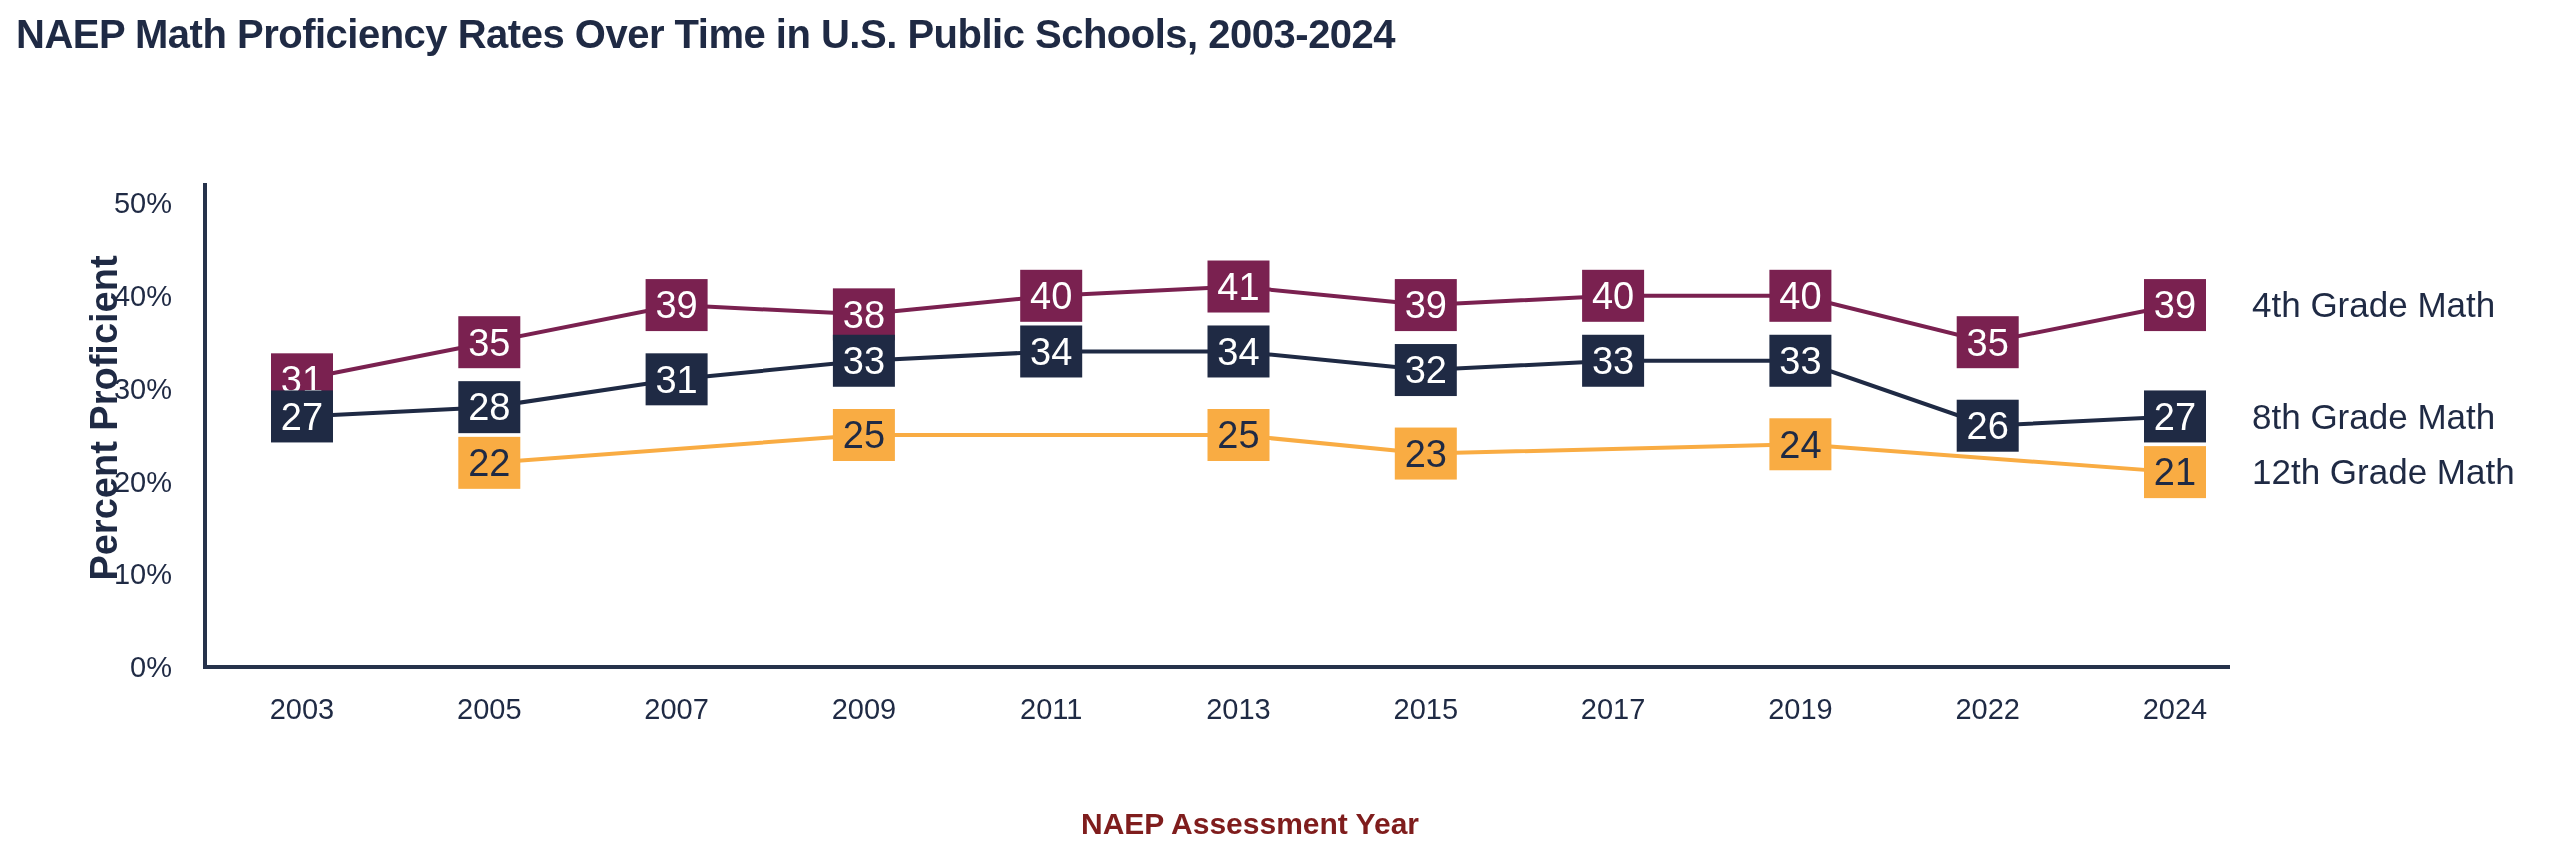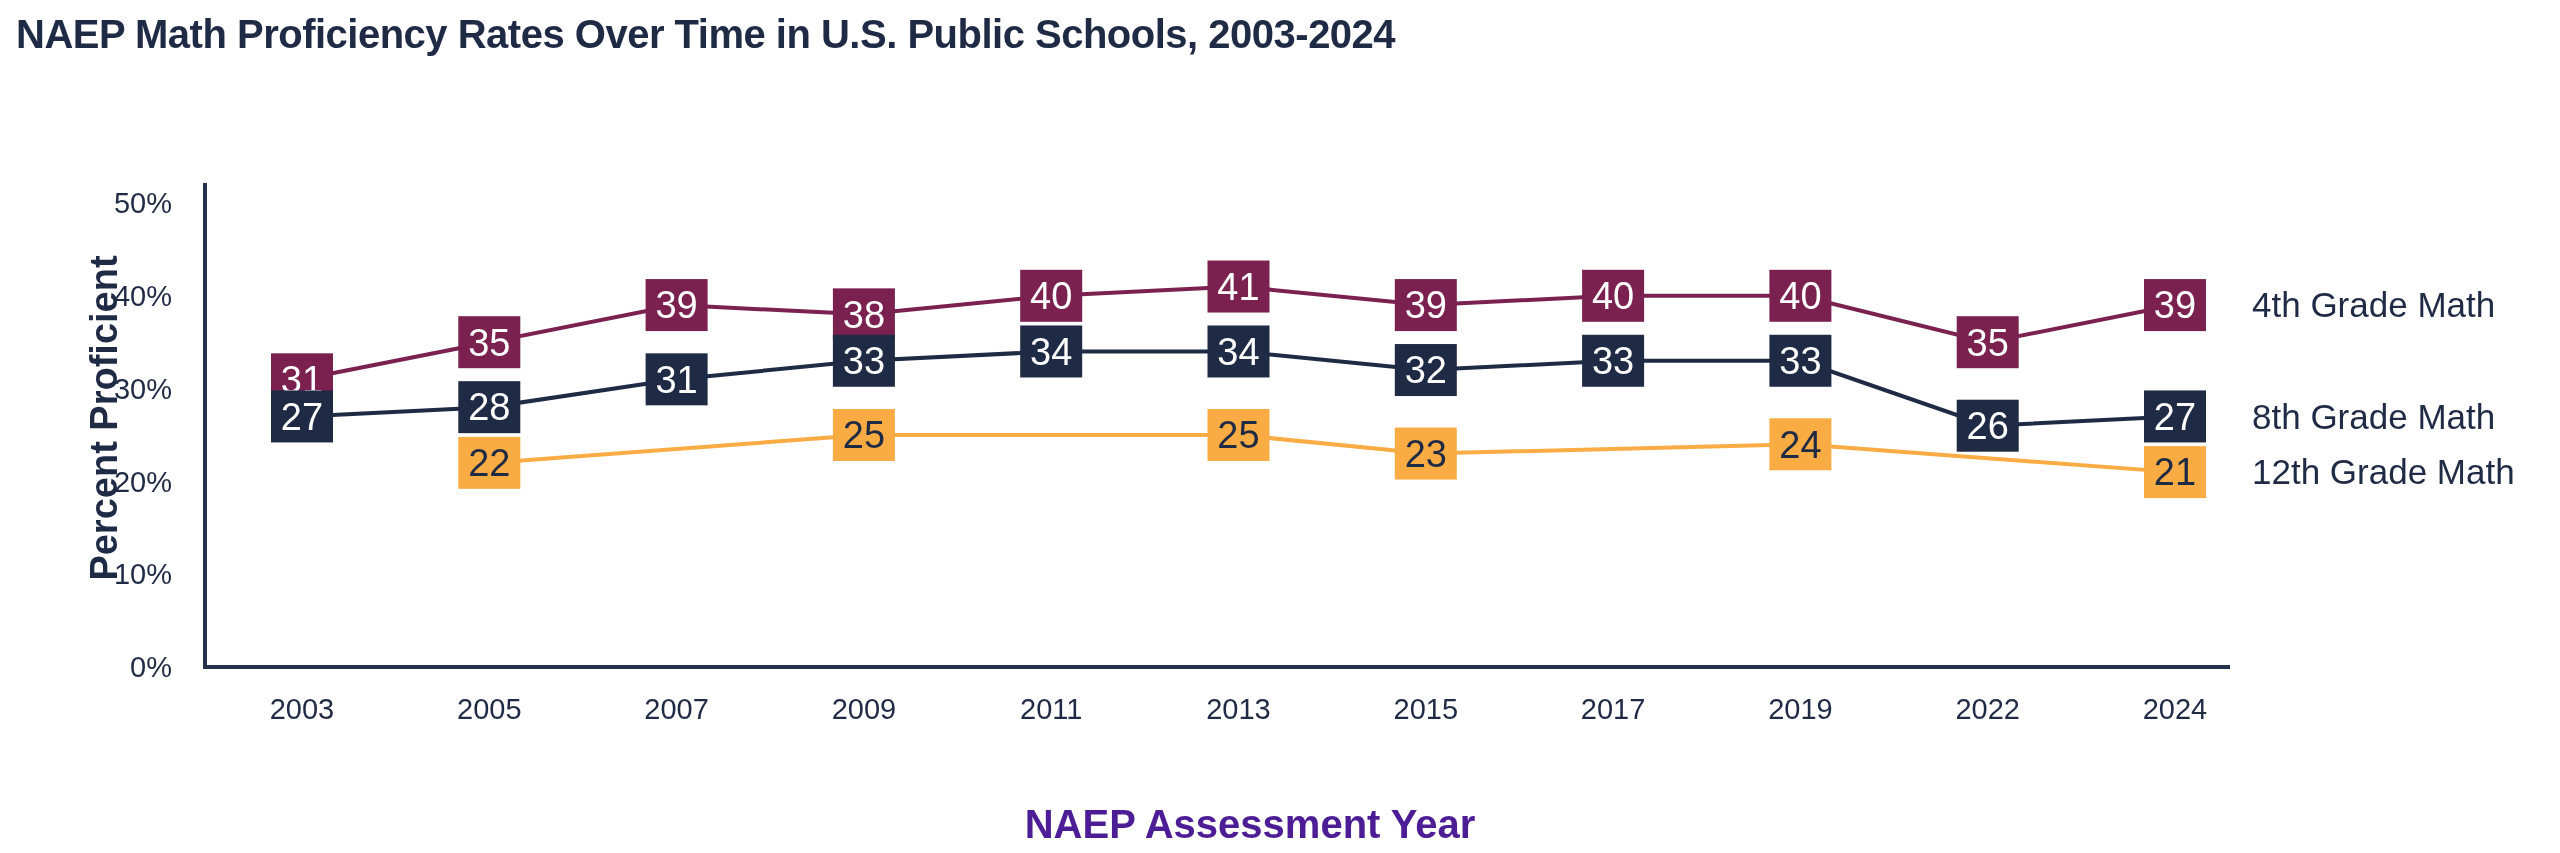--- a/index.html
+++ b/index.html
@@ -33,23 +33,23 @@
     font-size: 38px;
     font-weight: bold;
     color: #1F2A44;
     white-space: nowrap;
   }
   .x-axis-title {
     position: absolute;
     left: 1250px;
     top: 824px;
     transform: translate(-50%, -50%);
-    font-size: 40px;
+    font-size: 30px;
     font-weight: bold;
-    color: #4c1d95;
+    color: #7f1d1d;
     white-space: nowrap;
   }
   svg#chart-svg {
     position: absolute;
     left: 0;
     top: 0;
   }
 </style>
 </head>
 <body>

